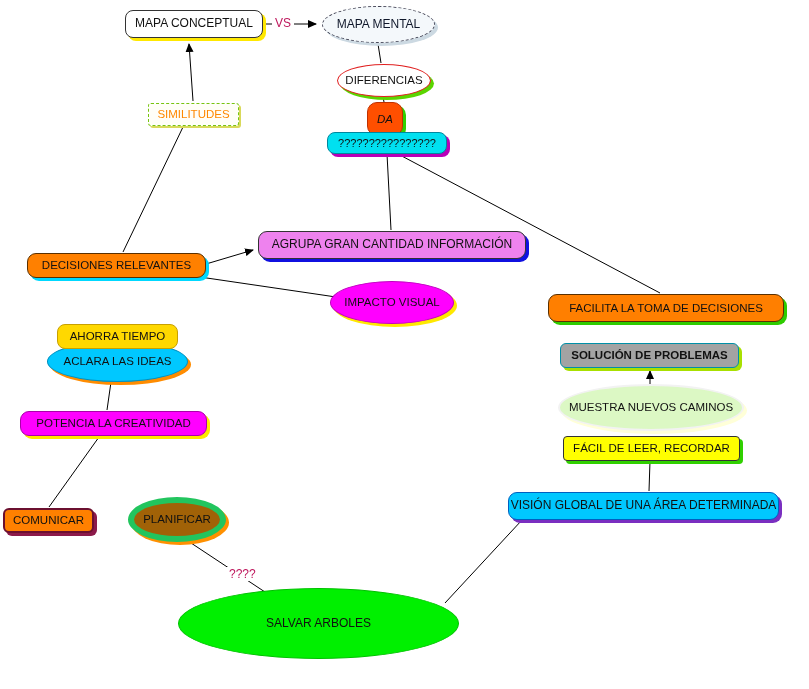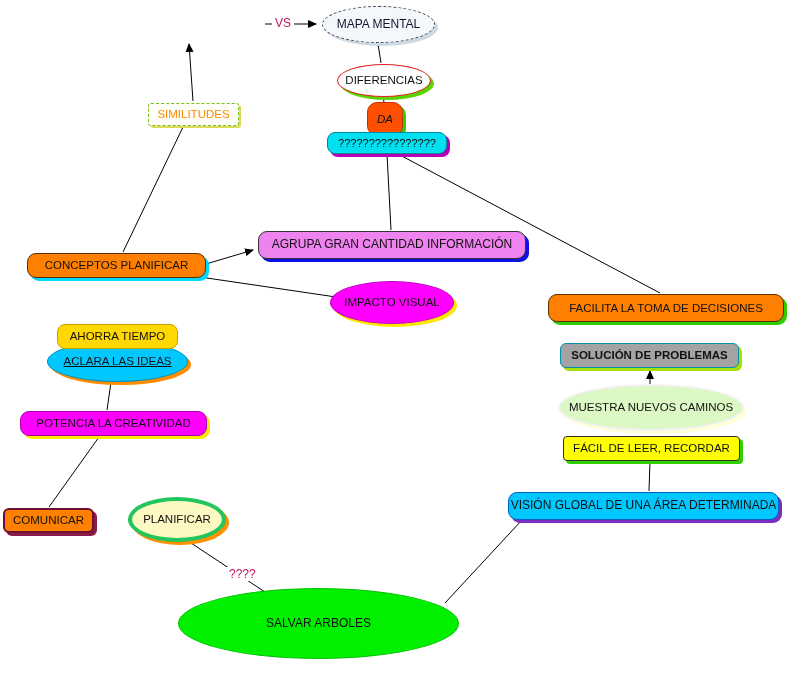--- a/index.html
+++ b/index.html
@@ -39,56 +39,57 @@
     <line class="wire" x1="206" y1="264" x2="253" y2="250" marker-end="url(#arrow)"></line>
     <line class="wire" x1="200" y1="277" x2="336" y2="297"></line>
     <line class="wire" x1="111" y1="382" x2="107" y2="410"></line>
     <line class="wire" x1="49" y1="507" x2="99" y2="437"></line>
     <line class="wire" x1="188" y1="541" x2="268" y2="594"></line>
     <line class="wire" x1="445" y1="603" x2="522" y2="520"></line>
     <line class="wire" x1="649" y1="491" x2="650" y2="461"></line>
     <line class="wire" x1="650" y1="384" x2="650" y2="371" marker-end="url(#arrow)"></line>
   </svg>
 
+  <div class="node" style="left:125px;top:10px;width:138px;height:28px;background:#ffffff;border:1px solid #333;border-radius:8px;box-shadow:3px 3px 0 #ffe800;font-size:12px;">MAPA CONCEPTUAL</div>
 
   <div class="node ellipse" style="left:322px;top:6px;width:113px;height:37px;background:#f4f8fb;border:1px dashed #445;box-shadow:3px 3px 0 #ccd9e2;color:#0f172a;font-size:12px;">MAPA MENTAL</div>
 
   <div class="node ellipse" style="left:337px;top:64px;width:94px;height:33px;background:#ffffff;border:1px solid #e02020;box-shadow:3px 3px 0 #5ad400;">DIFERENCIAS</div>
 
   <div class="node" style="left:367px;top:102px;width:36px;height:34px;background:#ff4f00;border:1px solid #c03000;border-radius:10px;box-shadow:3px 3px 0 #30d000;font-style:italic;">DA</div>
 
   <div class="node" style="left:327px;top:132px;width:120px;height:22px;background:#00e0f0;border:1px solid #00879e;border-radius:8px;box-shadow:3px 3px 0 #b800b8;font-size:11px;">????????????????</div>
 
   <div class="node" style="left:148px;top:103px;width:91px;height:23px;background:#fffef8;border:1px dashed #76c410;border-radius:3px;box-shadow:2px 2px 0 #d9d95a;color:#ff8800;">SIMILITUDES</div>
 
-  <div class="node" style="left:27px;top:253px;width:179px;height:25px;background:#ff8000;border:1px solid #5a3000;border-radius:9px;box-shadow:3px 3px 0 #00d8ff;">CONCEPTOS PLANIFICAR</div>
+  <div class="node" style="left:27px;top:253px;width:179px;height:25px;background:#ff8000;border:1px solid #5a3000;border-radius:9px;box-shadow:3px 3px 0 #00d8ff;">DECISIONES RELEVANTES</div>
 
   <div class="node" style="left:258px;top:231px;width:268px;height:28px;background:#ee82ee;border:1px solid #333;border-radius:9px;box-shadow:3px 3px 0 #1010e0;font-size:12px;">AGRUPA GRAN CANTIDAD INFORMACIÓN</div>
 
   <div class="node ellipse" style="left:330px;top:281px;width:124px;height:43px;background:#ff00ff;border:1px solid #c000c0;box-shadow:3px 3px 0 #ffe800;">IMPACTO VISUAL</div>
 
   <div class="node" style="left:548px;top:294px;width:236px;height:28px;background:#ff7f00;border:1px solid #5a3000;border-radius:9px;box-shadow:3px 3px 0 #2ecc00;">FACILITA LA TOMA DE DECISIONES</div>
 
   <div class="node" style="left:57px;top:324px;width:121px;height:25px;background:#ffd800;border:1px solid #c8a000;border-radius:8px;z-index:3;">AHORRA TIEMPO</div>
 
-  <div class="node ellipse" style="left:47px;top:341px;width:141px;height:41px;background:#00c8ff;border:1px solid #0090c0;box-shadow:3px 3px 0 #ff8c00;z-index:2;text-decoration:underline;">ACLARA LAS IDEAS</div>
+  <div class="node ellipse" style="left:47px;top:341px;width:141px;height:41px;background:#00c8ff;border:1px solid #0090c0;box-shadow:3px 3px 0 #ff8c00;z-index:2;">ACLARA LAS IDEAS</div>
 
   <div class="node" style="left:20px;top:411px;width:187px;height:25px;background:#ff00ff;border:1px solid #aa00aa;border-radius:9px;box-shadow:3px 3px 0 #ffe800;">POTENCIA LA CREATIVIDAD</div>
 
   <div class="node" style="left:560px;top:343px;width:179px;height:25px;background:#a3a3a3;border:1px solid #0090a8;border-radius:6px;box-shadow:3px 3px 0 #a8e000;font-weight:bold;">SOLUCIÓN DE PROBLEMAS</div>
 
   <div class="node ellipse" style="left:558px;top:384px;width:186px;height:47px;background:#dcf8c4;border:2px solid #f2f2f2;box-shadow:3px 3px 0 #ffffd8;">MUESTRA NUEVOS CAMINOS</div>
 
   <div class="node" style="left:563px;top:436px;width:177px;height:25px;background:#ffff00;border:1px solid #333;border-radius:4px;box-shadow:3px 3px 0 #30d000;text-align:right;">FÁCIL DE LEER, RECORDAR</div>
 
   <div class="node" style="left:508px;top:492px;width:271px;height:28px;background:#00c8ff;border:1px solid #0060c0;border-radius:9px;box-shadow:3px 3px 0 #7a2fc0;font-size:12px;">VISIÓN GLOBAL DE UNA ÁREA DETERMINADA</div>
 
   <div class="node" style="left:3px;top:508px;width:91px;height:25px;background:#ff8000;border:2px solid #6b1030;border-radius:6px;box-shadow:3px 3px 0 #8c1a4a;">COMUNICAR</div>
 
-  <div class="node ellipse" style="left:128px;top:497px;width:98px;height:45px;background:#fef9c3;border:4px solid #22c55e;box-shadow:3px 3px 0 #ff9000;">PLANIFICAR</div>
+  <div class="node ellipse" style="left:128px;top:497px;width:98px;height:45px;background:#a16207;border:6px solid #22c55e;box-shadow:3px 3px 0 #ff9000;">PLANIFICAR</div>
 
   <div class="node ellipse" style="left:178px;top:588px;width:281px;height:71px;background:#00f000;border:1px solid #00c000;font-size:12px;">SALVAR ARBOLES</div>
 
   <span class="edge-label" style="left:272px;top:16px;">VS</span>
 
   <span class="edge-label" style="left:226px;top:567px;">????</span>
 
 </div>
 
 </body></html>

